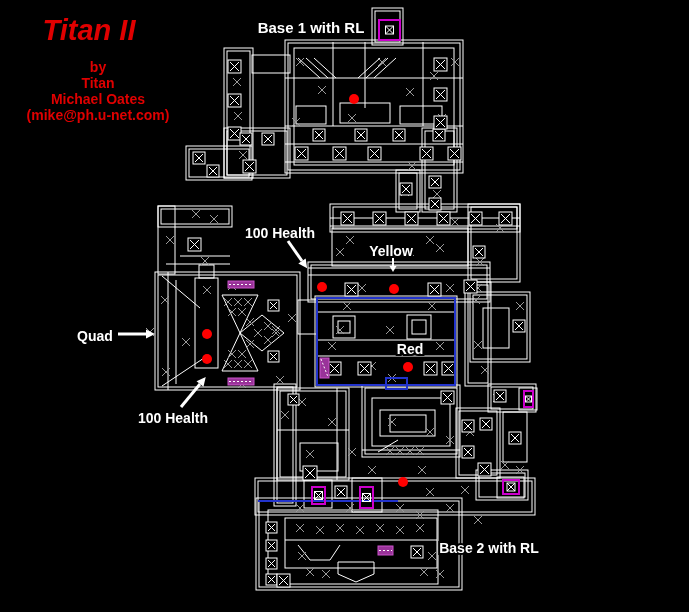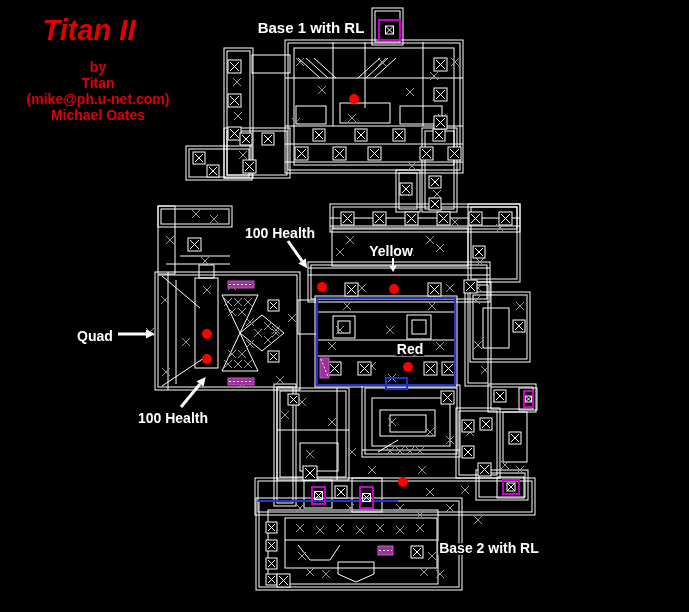--- a/index.html
+++ b/index.html
@@ -12,22 +12,22 @@
   .byline{font-size:14px;line-height:16px;padding-left:18px;}
 </style>
 </head>
 <body>
 
 <div id="stage">
   <div class="title-block">
     <div class="map-title">Titan II</div>
     <div class="byline">by</div>
     <div class="byline">Titan</div>
+    <div class="byline">Michael Oates</div>
     <div class="byline">(mike@ph.u-net.com)</div>
-    <div class="byline">Michael Oates</div>
   </div>
   <svg id="map-svg" width="689" height="612" viewBox="0 0 689 612">
       <g>
         <rect x="285" y="40" width="178" height="133" fill="none" stroke="#ffffff" stroke-width="1"></rect>
         <rect x="288" y="43" width="172" height="127" fill="none" stroke="#ffffff" stroke-width="1"></rect>
         <rect x="294" y="48" width="160" height="117" fill="none" stroke="#ffffff" stroke-width="1"></rect>
         <rect x="372" y="8" width="31" height="37" fill="none" stroke="#ffffff" stroke-width="1"></rect>
         <rect x="375" y="11" width="25" height="31" fill="none" stroke="#ffffff" stroke-width="1"></rect>
         <rect x="224" y="48" width="29" height="130" fill="none" stroke="#ffffff" stroke-width="1"></rect>
         <rect x="227" y="51" width="23" height="124" fill="none" stroke="#ffffff" stroke-width="1"></rect>

